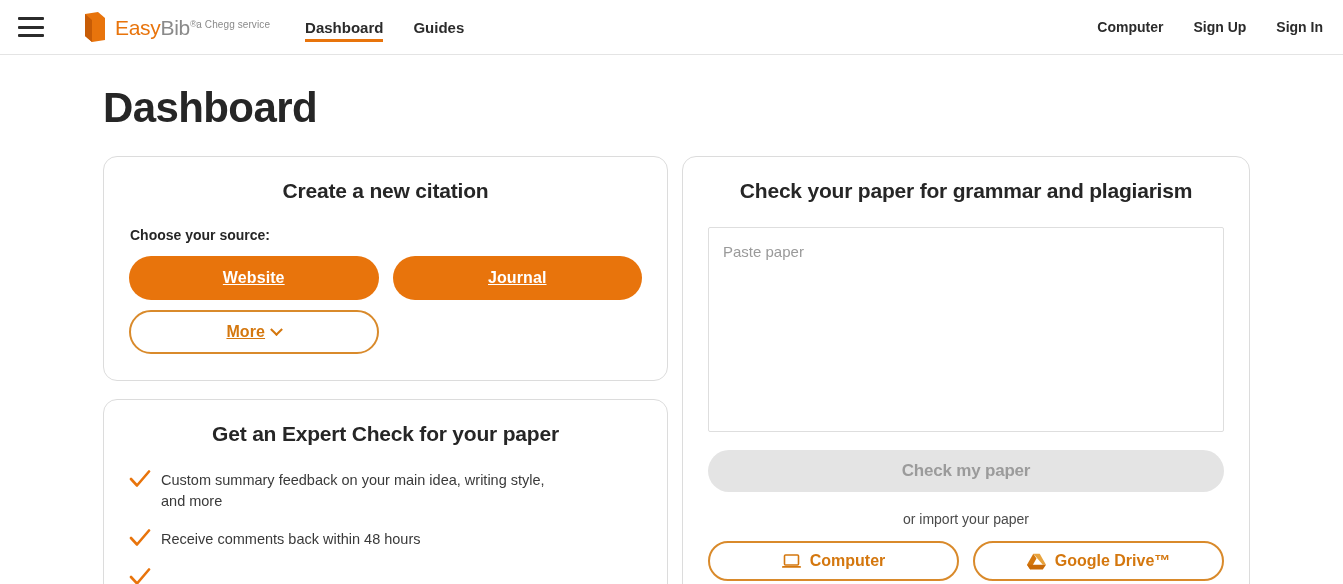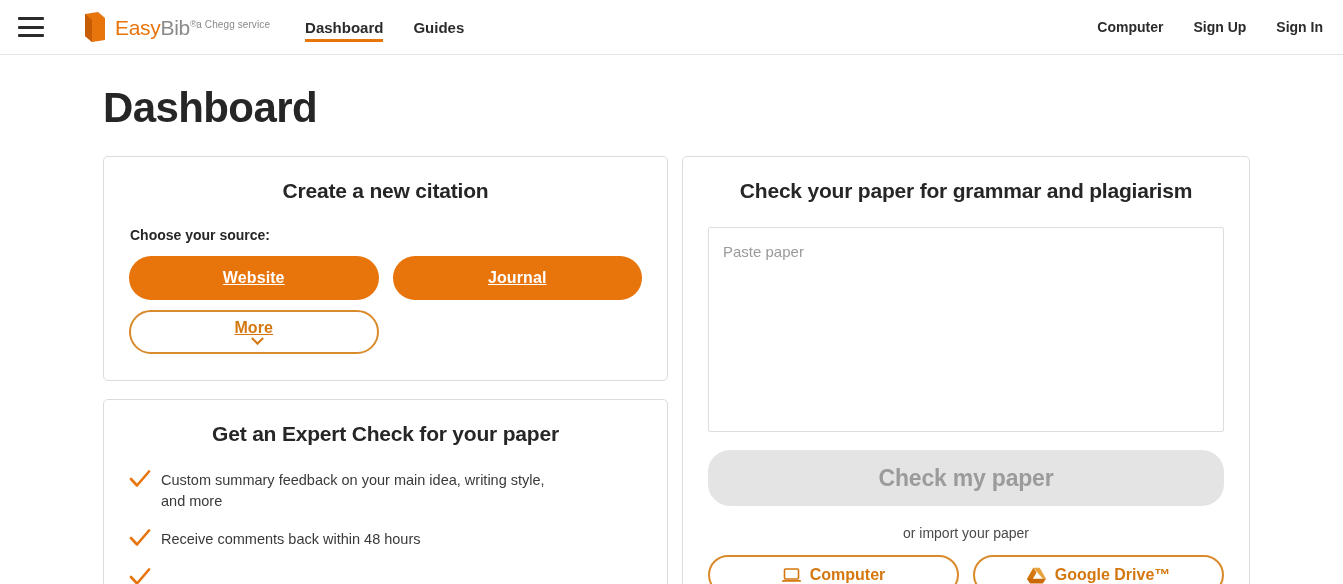--- a/index.html
+++ b/index.html
@@ -128,21 +128,21 @@
     gap: 14px;
     margin: 25px 0 0 103px;
     align-items: flex-start;
   }
   .col-left  { width: 565px; flex: 0 0 565px; }
   .col-right { width: 568px; flex: 0 0 568px; }
 
   .card {
     background: #ffffff;
     border: 1px solid #dcdcdc;
-    border-radius: 5px;
+    border-radius: 14px;
   }
 
   
   .card-citation { padding: 22px 25px 26px; }
   .card-title {
     font-size: 21px;
     font-weight: 700;
     text-align: center;
     color: #262626;
     letter-spacing: -0.2px;
@@ -172,21 +172,20 @@
     align-items: center;
     justify-content: center;
     font-family: inherit;
     letter-spacing: 0.1px;
     text-decoration: underline;
   }
   .src-btn.outline {
     background: #ffffff;
     color: #d4770e;
     border: 2px solid #d98a2b;
-    flex-direction: column;
   }
   .chev {
     display: inline-block;
     margin-left: 7px;
     width: 9px; height: 9px;
     border-right: 2px solid #d4770e;
     border-bottom: 2px solid #d4770e;
     transform: rotate(45deg) translate(-2px,-2px);
   }
 
@@ -227,27 +226,27 @@
     font-size: 15px;
     color: #2d2d2d;
     resize: none;
     outline: none;
     display: block;
     background: #ffffff;
   }
   .paper-box::placeholder { color: #9a9a9a; }
   .check-btn {
     width: 100%;
-    height: 56px;
+    height: 42px;
     margin-top: 18px;
     border: none;
     border-radius: 22px;
     background: #e4e4e4;
     color: #9b9b9b;
-    font-size: 23px;
+    font-size: 17px;
     font-weight: 700;
     font-family: inherit;
     cursor: default;
     letter-spacing: -0.2px;
   }
   .import-note {
     text-align: center;
     font-size: 14px;
     color: #4a4a4a;
     margin: 19px 0 14px;

